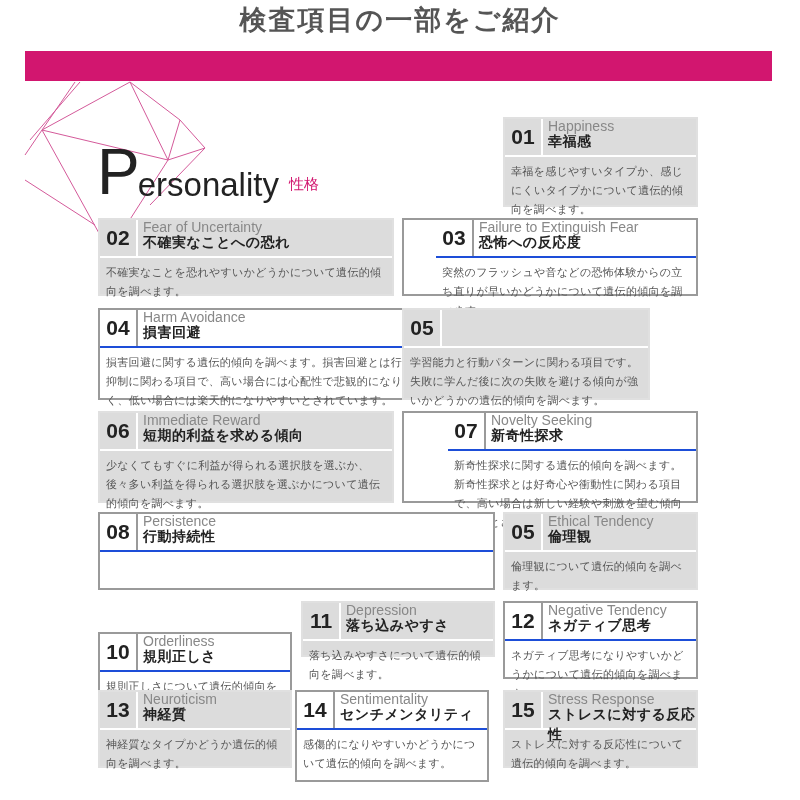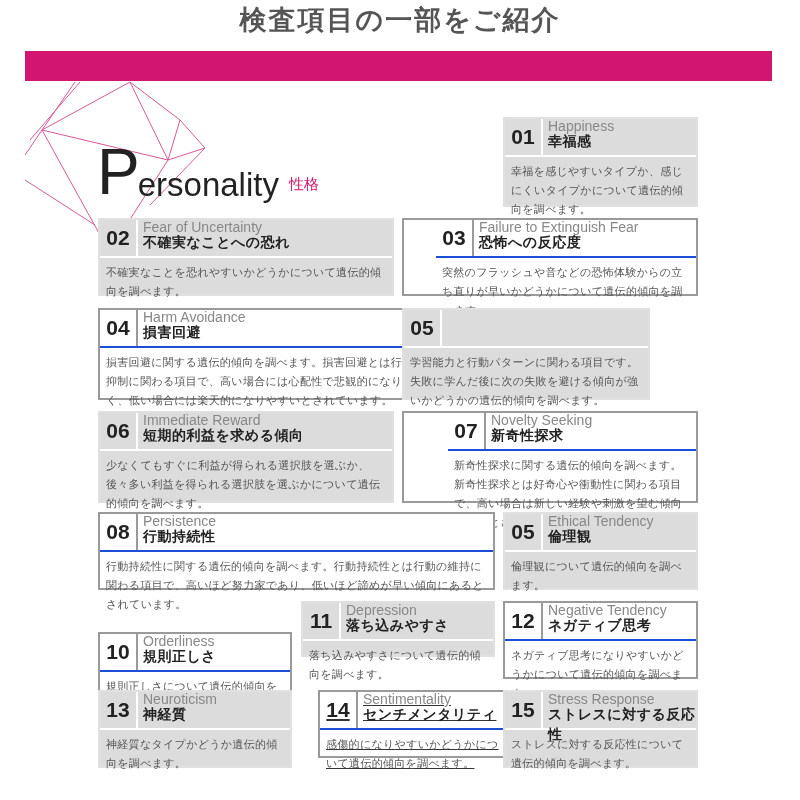--- a/index.html
+++ b/index.html
@@ -140,21 +140,20 @@
 </div>
 
 <div class="card" style="left:98px; top:512px; width:397px; height:78px;">
   <div class="head">
       <div class="num">08</div>
     <div class="titles">
         <span class="en">Persistence</span>
         <span class="ja">行動持続性</span>
       </div>
     </div>
-  <div class="desc">行動持続性に関する遺伝的傾向を調べます。行動持続性とは行動の維持に関わる項目で、高いほど努力家であり、低いほど諦めが早い傾向にあるとされています。</div>
 </div>
 
 <div class="card gray" style="left:503px; top:512px; width:195px; height:78px;">
   <div class="head">
       <div class="num">05</div>
     <div class="titles">
         <span class="en">Ethical Tendency</span>
         <span class="ja">倫理観</span>
       </div>
     </div>
@@ -198,21 +197,21 @@
   <div class="head">
       <div class="num">13</div>
     <div class="titles">
         <span class="en">Neuroticism</span>
         <span class="ja">神経質</span>
       </div>
     </div>
   <div class="desc">神経質なタイプかどうか遺伝的傾向を調べます。</div>
 </div>
 
-<div class="card" style="left:318px; top:690px; width:194px; height:68px;text-decoration:underline;">
+<div class="card" style="left:295px; top:690px; width:194px; height:92px;">
   <div class="head">
       <div class="num">14</div>
     <div class="titles">
         <span class="en">Sentimentality</span>
         <span class="ja">センチメンタリティ</span>
       </div>
     </div>
   <div class="desc">感傷的になりやすいかどうかについて遺伝的傾向を調べます。</div>
 </div>
 

